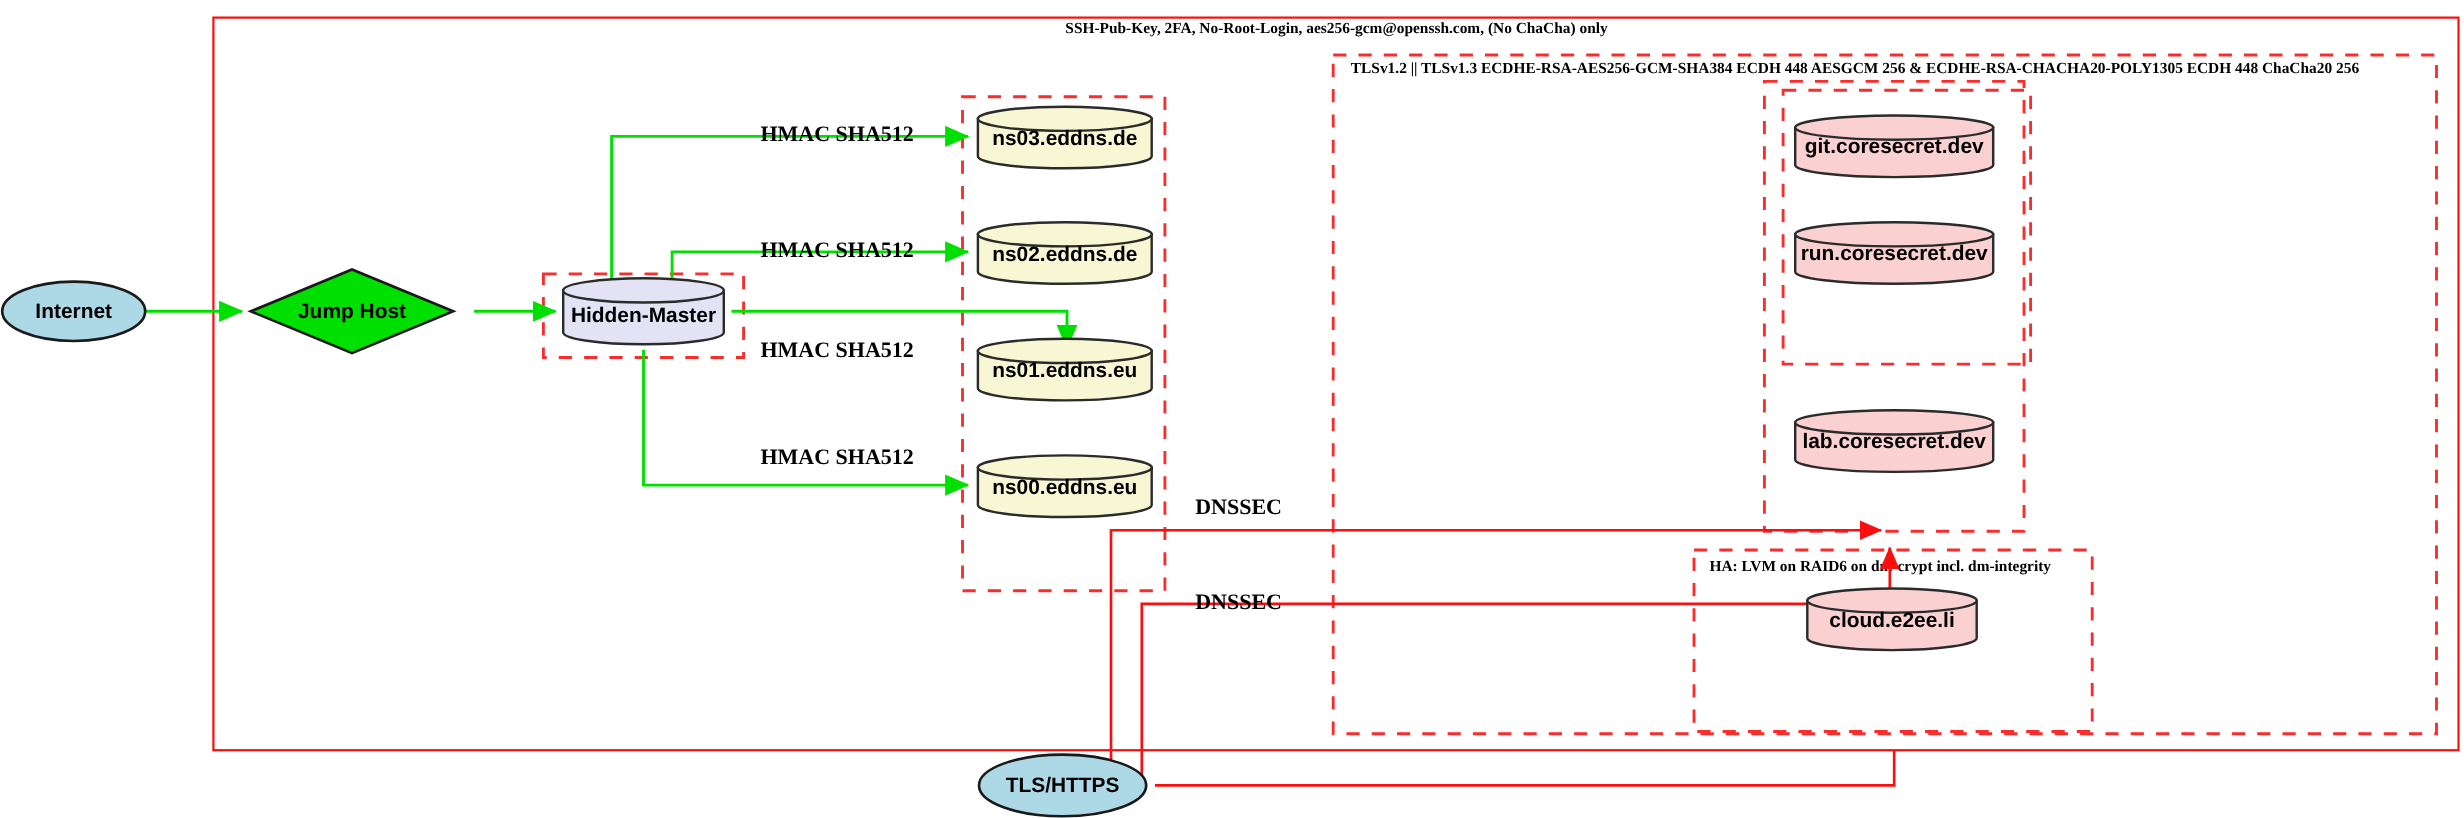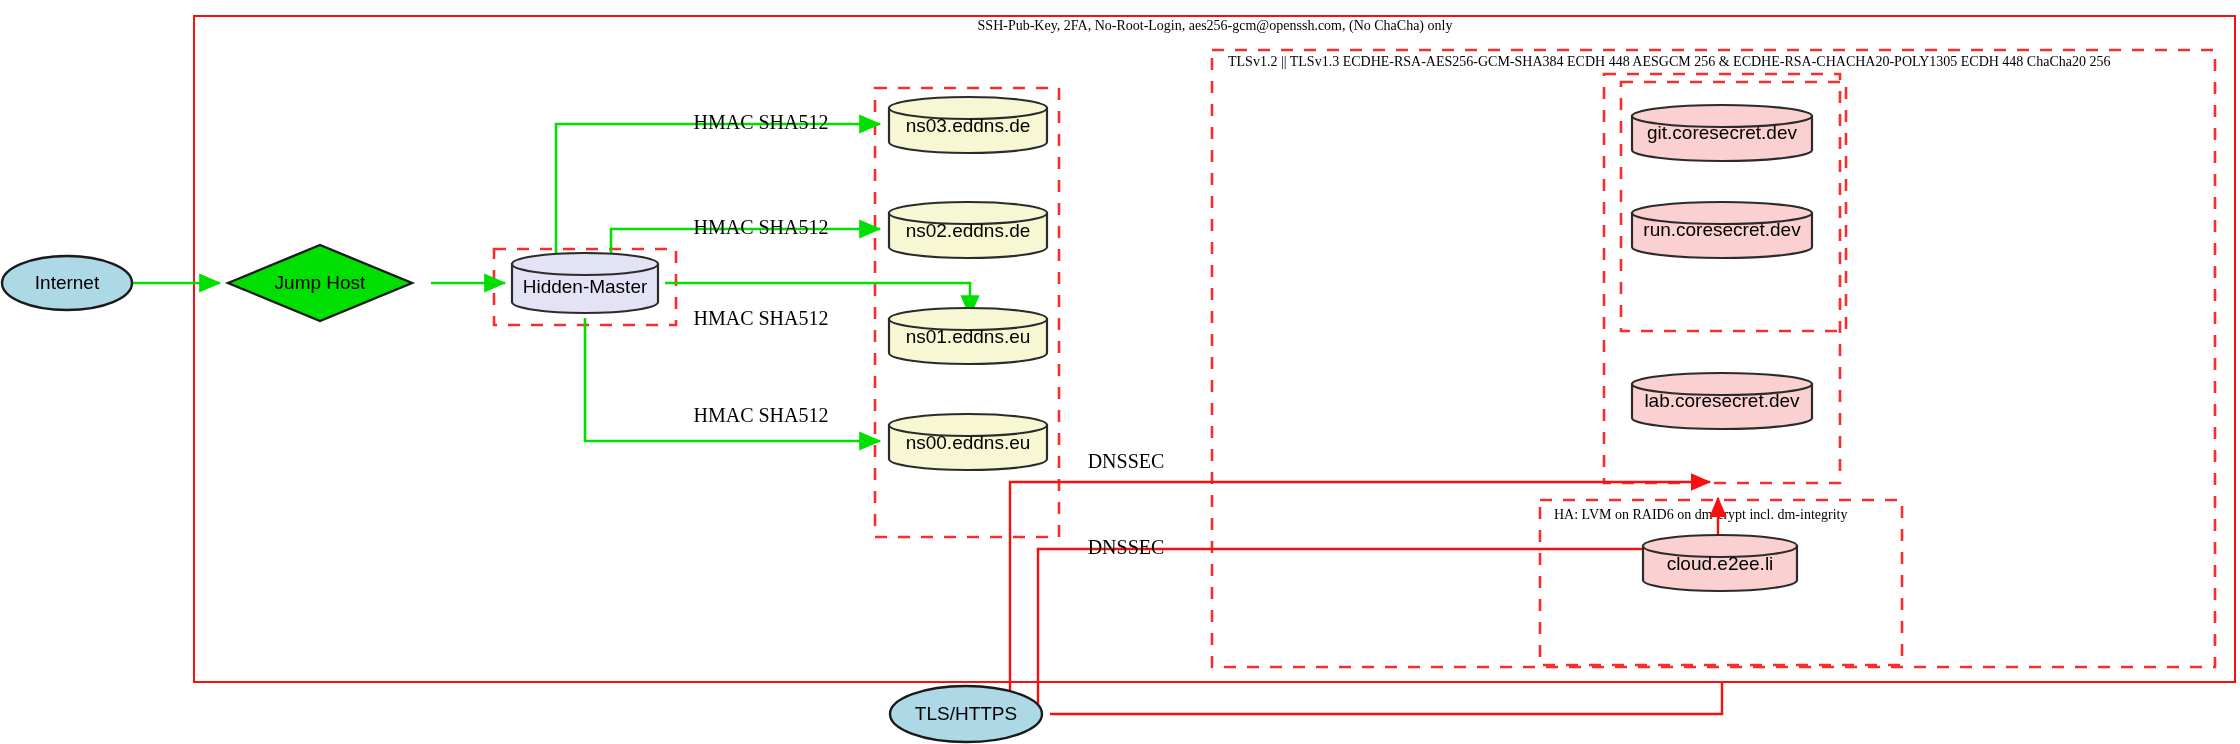--- a/index.html
+++ b/index.html
@@ -7,20 +7,21 @@
     padding: 0;
     background: #ffffff;
   }
   #diagram-root {
     position: relative;
     width: 2240px;
     height: 744px;
     background: #ffffff;
     font-family: "Liberation Sans", sans-serif;
     overflow: hidden;
+    font-weight: bold;
   }
   svg#diagram-svg {
     display: block;
     width: 2240px;
     height: 744px;
   }
   .node-label {
     font-family: "Liberation Sans", sans-serif;
     font-size: 19px;
     fill: #000000;

